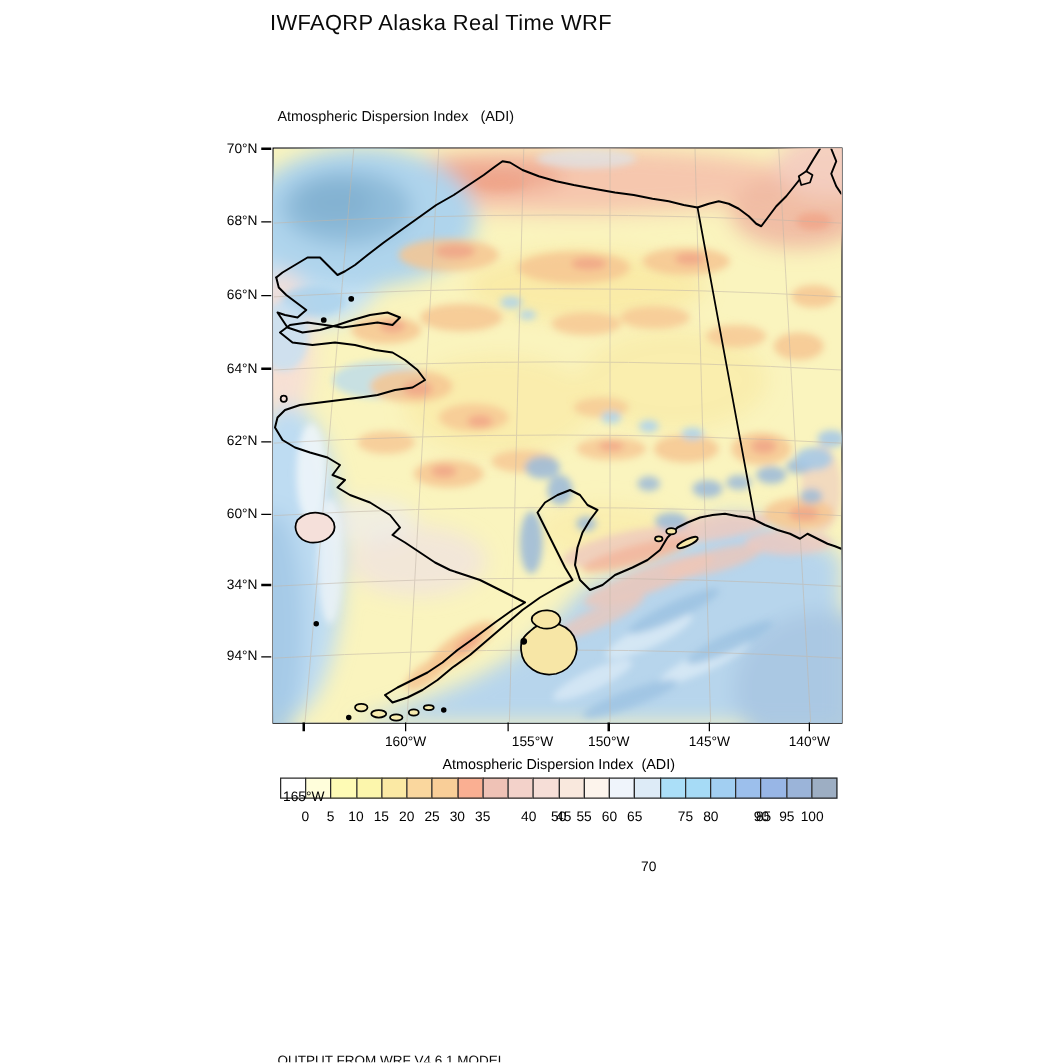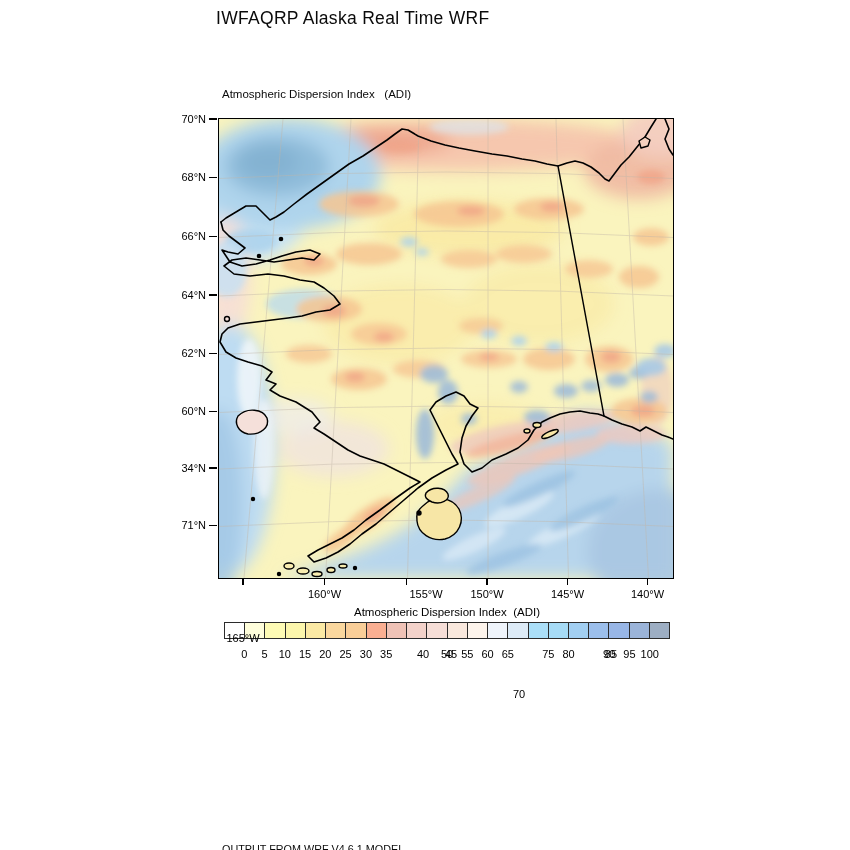--- a/index.html
+++ b/index.html
@@ -235,21 +235,21 @@
     <div class="lat-label" style="left: 160px; top: 230px;">66°N</div>
     <div class="tick-h" style="left: 209px; top: 294.25px;"></div>
     <div class="lat-label" style="left: 160px; top: 288.5px;">64°N</div>
     <div class="tick-h" style="left: 209px; top: 352.75px;"></div>
     <div class="lat-label" style="left: 160px; top: 347px;">62°N</div>
     <div class="tick-h" style="left: 209px; top: 410.75px;"></div>
     <div class="lat-label" style="left: 160px; top: 405px;">60°N</div>
     <div class="tick-h" style="left: 209px; top: 467.25px;"></div>
     <div class="lat-label" style="left: 160px; top: 461.5px;">34°N</div>
     <div class="tick-h" style="left: 209px; top: 524.75px;"></div>
-    <div class="lat-label" style="left: 160px; top: 519px;">71°N</div>
+    <div class="lat-label" style="left: 160px; top: 519px;">94°N</div>
     <div class="tick-v" style="left: 242.25px; top: 578px;"></div>
     <div class="lon-label" style="left: 243px; top: 588px; margin-top: 44px;">165°W</div>
     <div class="tick-v" style="left: 323.75px; top: 578px;"></div>
     <div class="lon-label" style="left: 324.5px; top: 588px;">160°W</div>
     <div class="tick-v" style="left: 405.75px; top: 578px;"></div>
     <div class="lon-label" style="left: 426px; top: 588px;">155°W</div>
     <div class="tick-v" style="left: 486.25px; top: 578px;"></div>
     <div class="lon-label" style="left: 487px; top: 588px;">150°W</div>
     <div class="tick-v" style="left: 566.75px; top: 578px;"></div>
     <div class="lon-label" style="left: 567.5px; top: 588px;">145°W</div>

